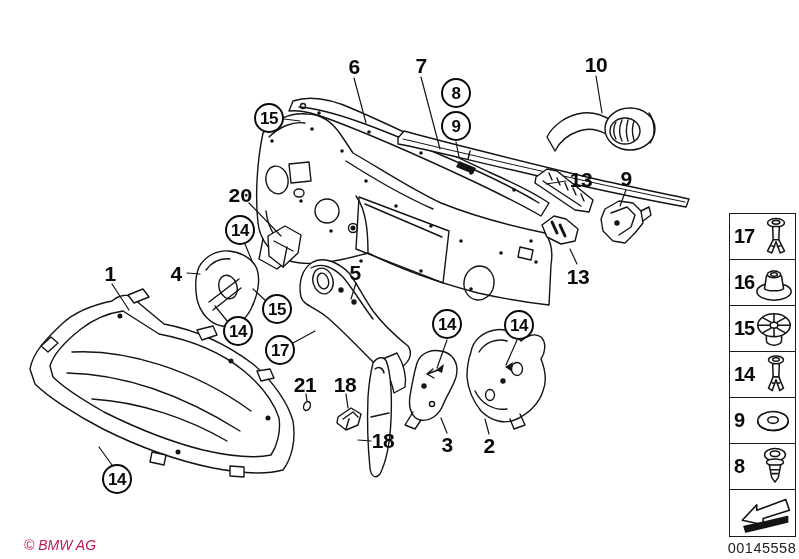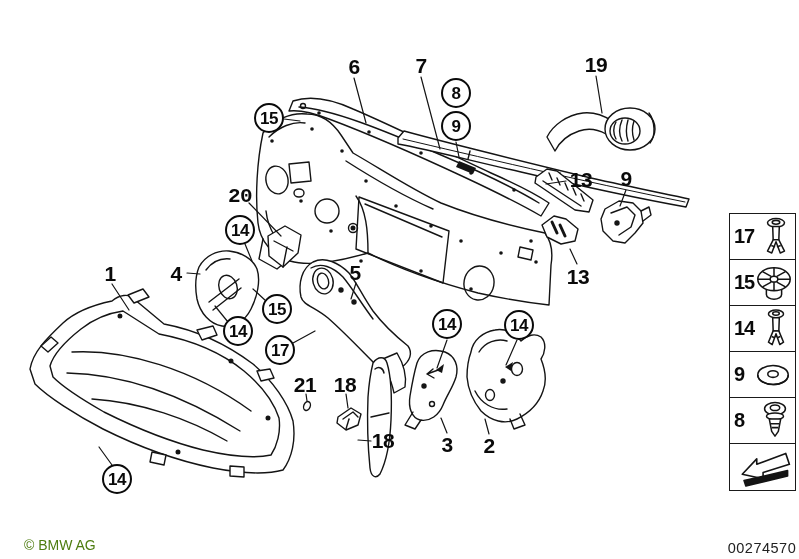--- a/index.html
+++ b/index.html
@@ -35,21 +35,21 @@
     padding:1px 2px 1px 4px;box-sizing:border-box;cursor:pointer;
   }
   .legend .cell:last-child{border-bottom:none;}
   .legend .num{font-size:20px;font-weight:bold;letter-spacing:-1px;}
   .legend .fi{flex:0 0 auto;}
   .diagram-number{
     position:absolute;left:726px;top:540px;width:72px;text-align:center;
     font-size:14.5px;color:#222;letter-spacing:0.5px;z-index:4;
   }
   .copyright{
-    position:absolute;left:24px;top:537px;font-size:14px;color:#4d7c0f;z-index:4;
+    position:absolute;left:24px;top:537px;font-size:14px;color:#be185d;z-index:4;font-style:italic;
   }
 </style>
 </head>
 <body>
 
 <div class="stage">
 
   <svg width="799" height="559" viewBox="0 0 799 559">
     <g fill="none" stroke="#141414" stroke-width="1.4" stroke-linejoin="round" stroke-linecap="round">
 
@@ -245,21 +245,21 @@
         <path fill="#141414" stroke="none" d="M436,370 l8,-6 l-2,9 z"></path>
         <path d="M517,340 L506,365"></path>
         <path fill="#141414" stroke="none" d="M505,367 l8,-5 l-2,9 z"></path>
         <path d="M112,465 L99,447"></path>
       </g>
     </g>
   </svg>
 
   <div class="callout" style="left:354px;top:66px;">6</div>
   <div class="callout" style="left:421px;top:65px;">7</div>
-  <div class="callout" style="left:596px;top:64px;">19</div>
+  <div class="callout" style="left:596px;top:64px;">10</div>
   <div class="callout" style="left:581px;top:179px;">13</div>
   <div class="callout" style="left:626px;top:178px;">9</div>
   <div class="callout" style="left:578px;top:276px;">13</div>
   <div class="callout" style="left:240px;top:196px;font-family:Liberation Mono, monospace;">20</div>
   <div class="callout" style="left:110px;top:273px;">1</div>
   <div class="callout" style="left:176px;top:273px;">4</div>
   <div class="callout" style="left:355px;top:272px;">5</div>
   <div class="callout" style="left:305px;top:384px;">21</div>
   <div class="callout" style="left:345px;top:384px;">18</div>
   <div class="callout" style="left:345px;top:440px;margin-left:38px;">18</div>
@@ -285,20 +285,31 @@
         <g fill="none" stroke="#141414" stroke-width="1.6" stroke-linejoin="round">
           <ellipse cx="18" cy="7" rx="9" ry="4.5" fill="#fff"></ellipse>
           <ellipse cx="18" cy="6.4" rx="4" ry="2"></ellipse>
           <path fill="#fff" d="M14.5,11 L21.5,11 L21,25 L15,25 Z"></path>
           <path fill="#fff" d="M15,25 L9,37 L13.5,39 L18,27 L22.5,39 L27,37 L21,25 Z"></path>
           <path d="M13,31 L17,32.5 M23,31 L19,32.5"></path>
         </g>
       </svg>
     </div>
 
+    <div class="cell">
+      <span class="num">16</span>
+      <svg class="fi" width="40" height="42" viewBox="0 0 42 44">
+        <g fill="none" stroke="#141414" stroke-width="1.6" stroke-linejoin="round">
+          <ellipse cx="21" cy="31" rx="18" ry="9" fill="#fff"></ellipse>
+          <path fill="#fff" d="M11,28 L13,15 L18,10 L24,10 L29,15 L31,28 C28,31 14,31 11,28 Z"></path>
+          <ellipse cx="21" cy="13" rx="7" ry="3.5" fill="#fff"></ellipse>
+          <ellipse cx="21" cy="13" rx="3.5" ry="1.8"></ellipse>
+        </g>
+      </svg>
+    </div>
 
     <div class="cell">
       <span class="num">15</span>
       <svg class="fi" width="40" height="42" viewBox="0 0 42 44">
         <g fill="none" stroke="#141414" stroke-width="1.6" stroke-linejoin="round">
           <path fill="#fff" d="M13,26 L13,34 C13,37 17,39 21,39 C25,39 29,37 29,34 L29,26 Z"></path>
           <ellipse cx="21" cy="18" rx="17" ry="12" fill="#fff"></ellipse>
           <ellipse cx="21" cy="18" rx="4" ry="3"></ellipse>
           <path d="M21,6 L21,15 M21,21 L21,30 M4,18 L17,18 M25,18 L38,18 M9,10 L18,15 M24,21 L33,26 M33,10 L24,15 M18,21 L9,26"></path>
         </g>
@@ -345,16 +356,16 @@
     <div class="cell">
       <svg class="fi" width="58" height="40" viewBox="0 0 64 44" style="margin:0 auto;">
         <g stroke="#141414" stroke-width="1.8" stroke-linejoin="round">
           <path fill="#fff" d="M8,30 L24,13 L24,19 L56,7 L60,19 L31,28 L31,35 Z"></path>
           <path fill="#141414" d="M10,37 L58,26 L58,32 L12,43 Z"></path>
         </g>
       </svg>
     </div>
   </div>
 
-  <div class="diagram-number">00274570</div>
+  <div class="diagram-number">00145558</div>
   <div class="copyright">© BMW AG</div>
 
 </div>
 
 </body></html>

